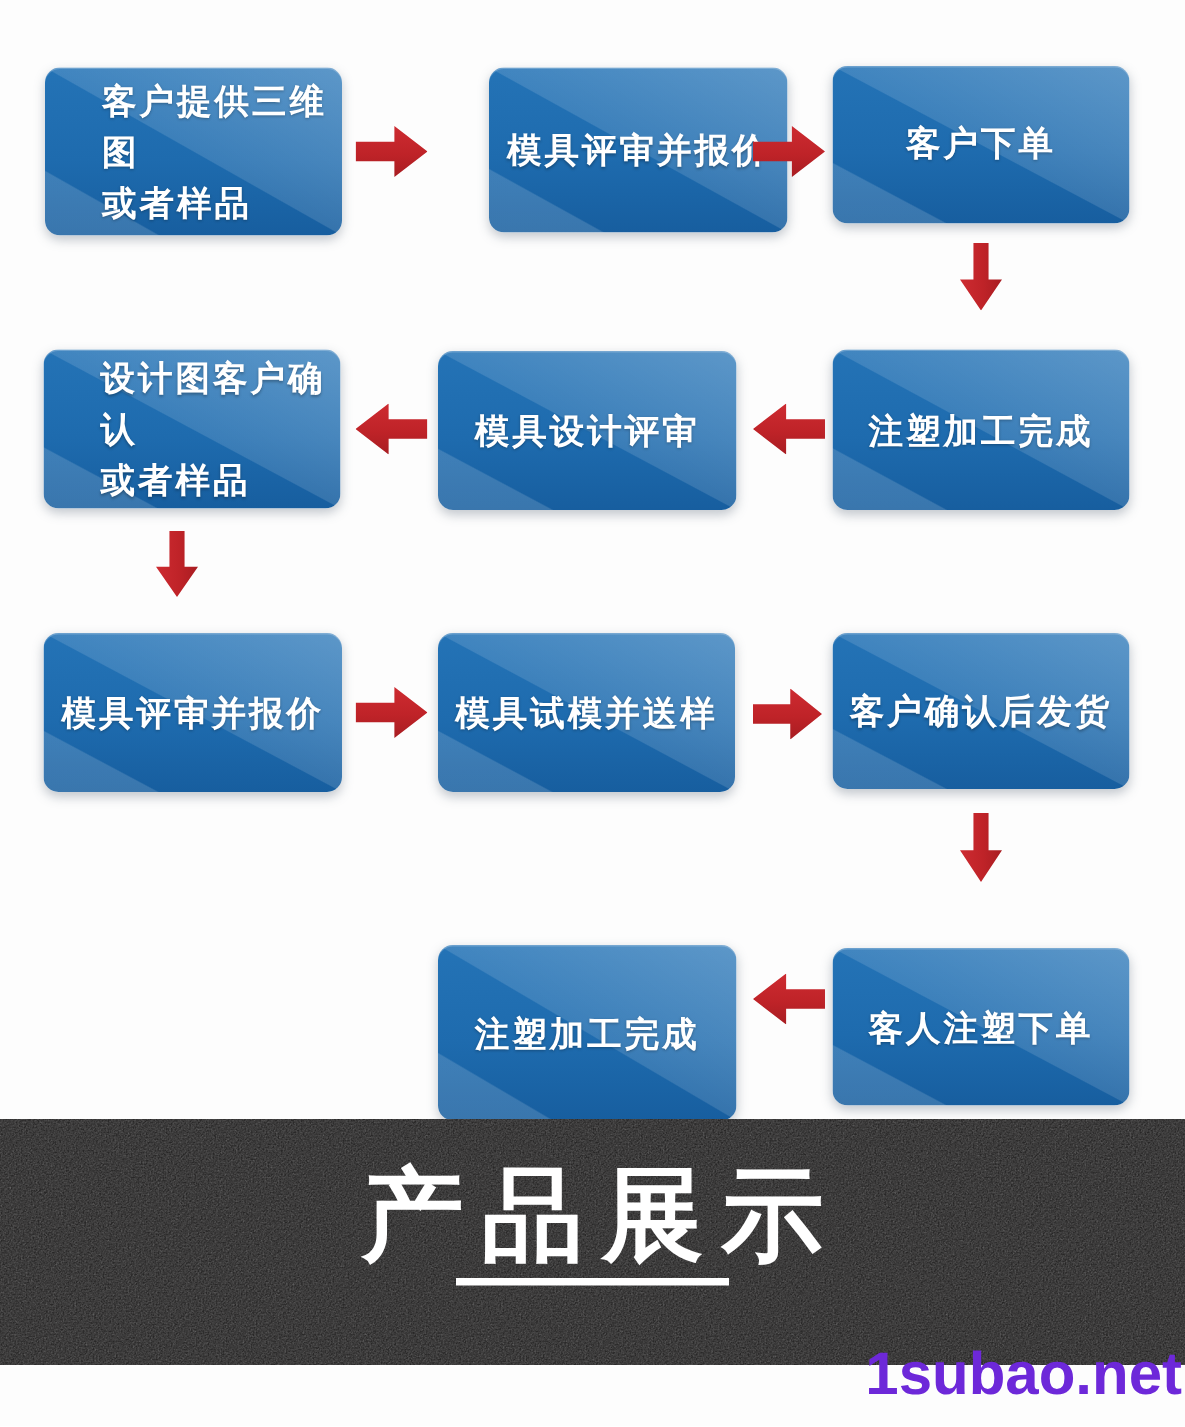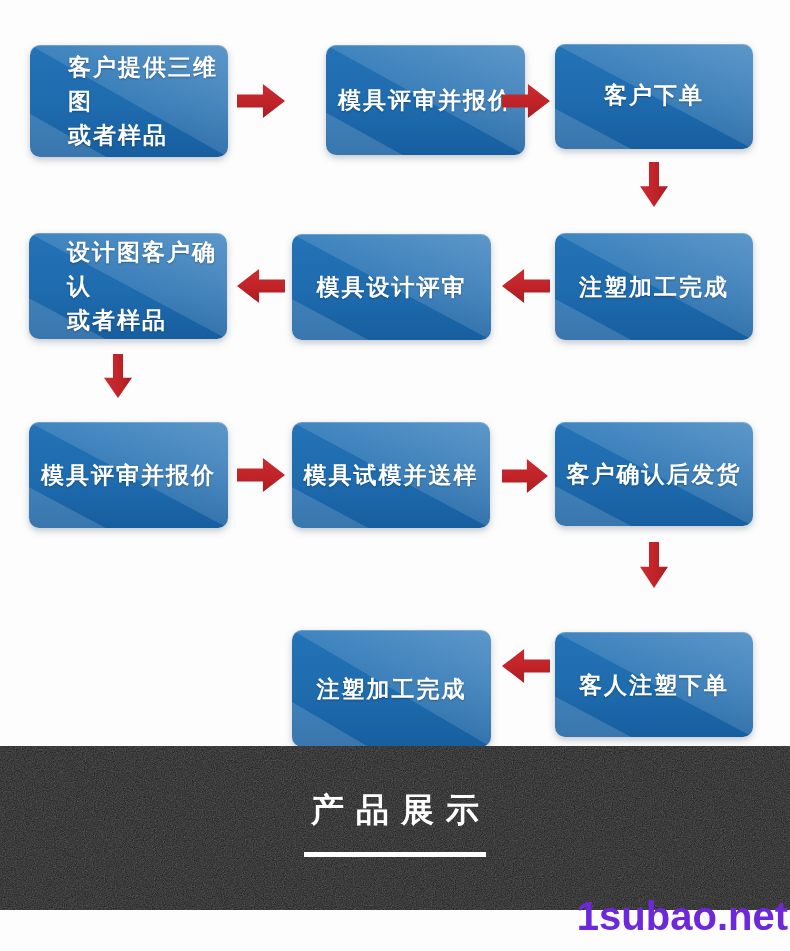--- a/index.html
+++ b/index.html
@@ -68,21 +68,21 @@
     position: absolute;
     left: 0; top: 0;
     width: 100%; height: 100%;
     pointer-events: none;
   }
   .banner-title {
     position: relative;
     margin-top: 34px;
     text-align: center;
     color: #ffffff;
-    font-size: 33px;
+    font-size: 68px;
     font-weight: bold;
     letter-spacing: 12px;
     padding-left: 12px;
     line-height: 60px;
     z-index: 2;
   }
   .banner-underline {
     position: relative;
     width: 182px;
     height: 5px;

